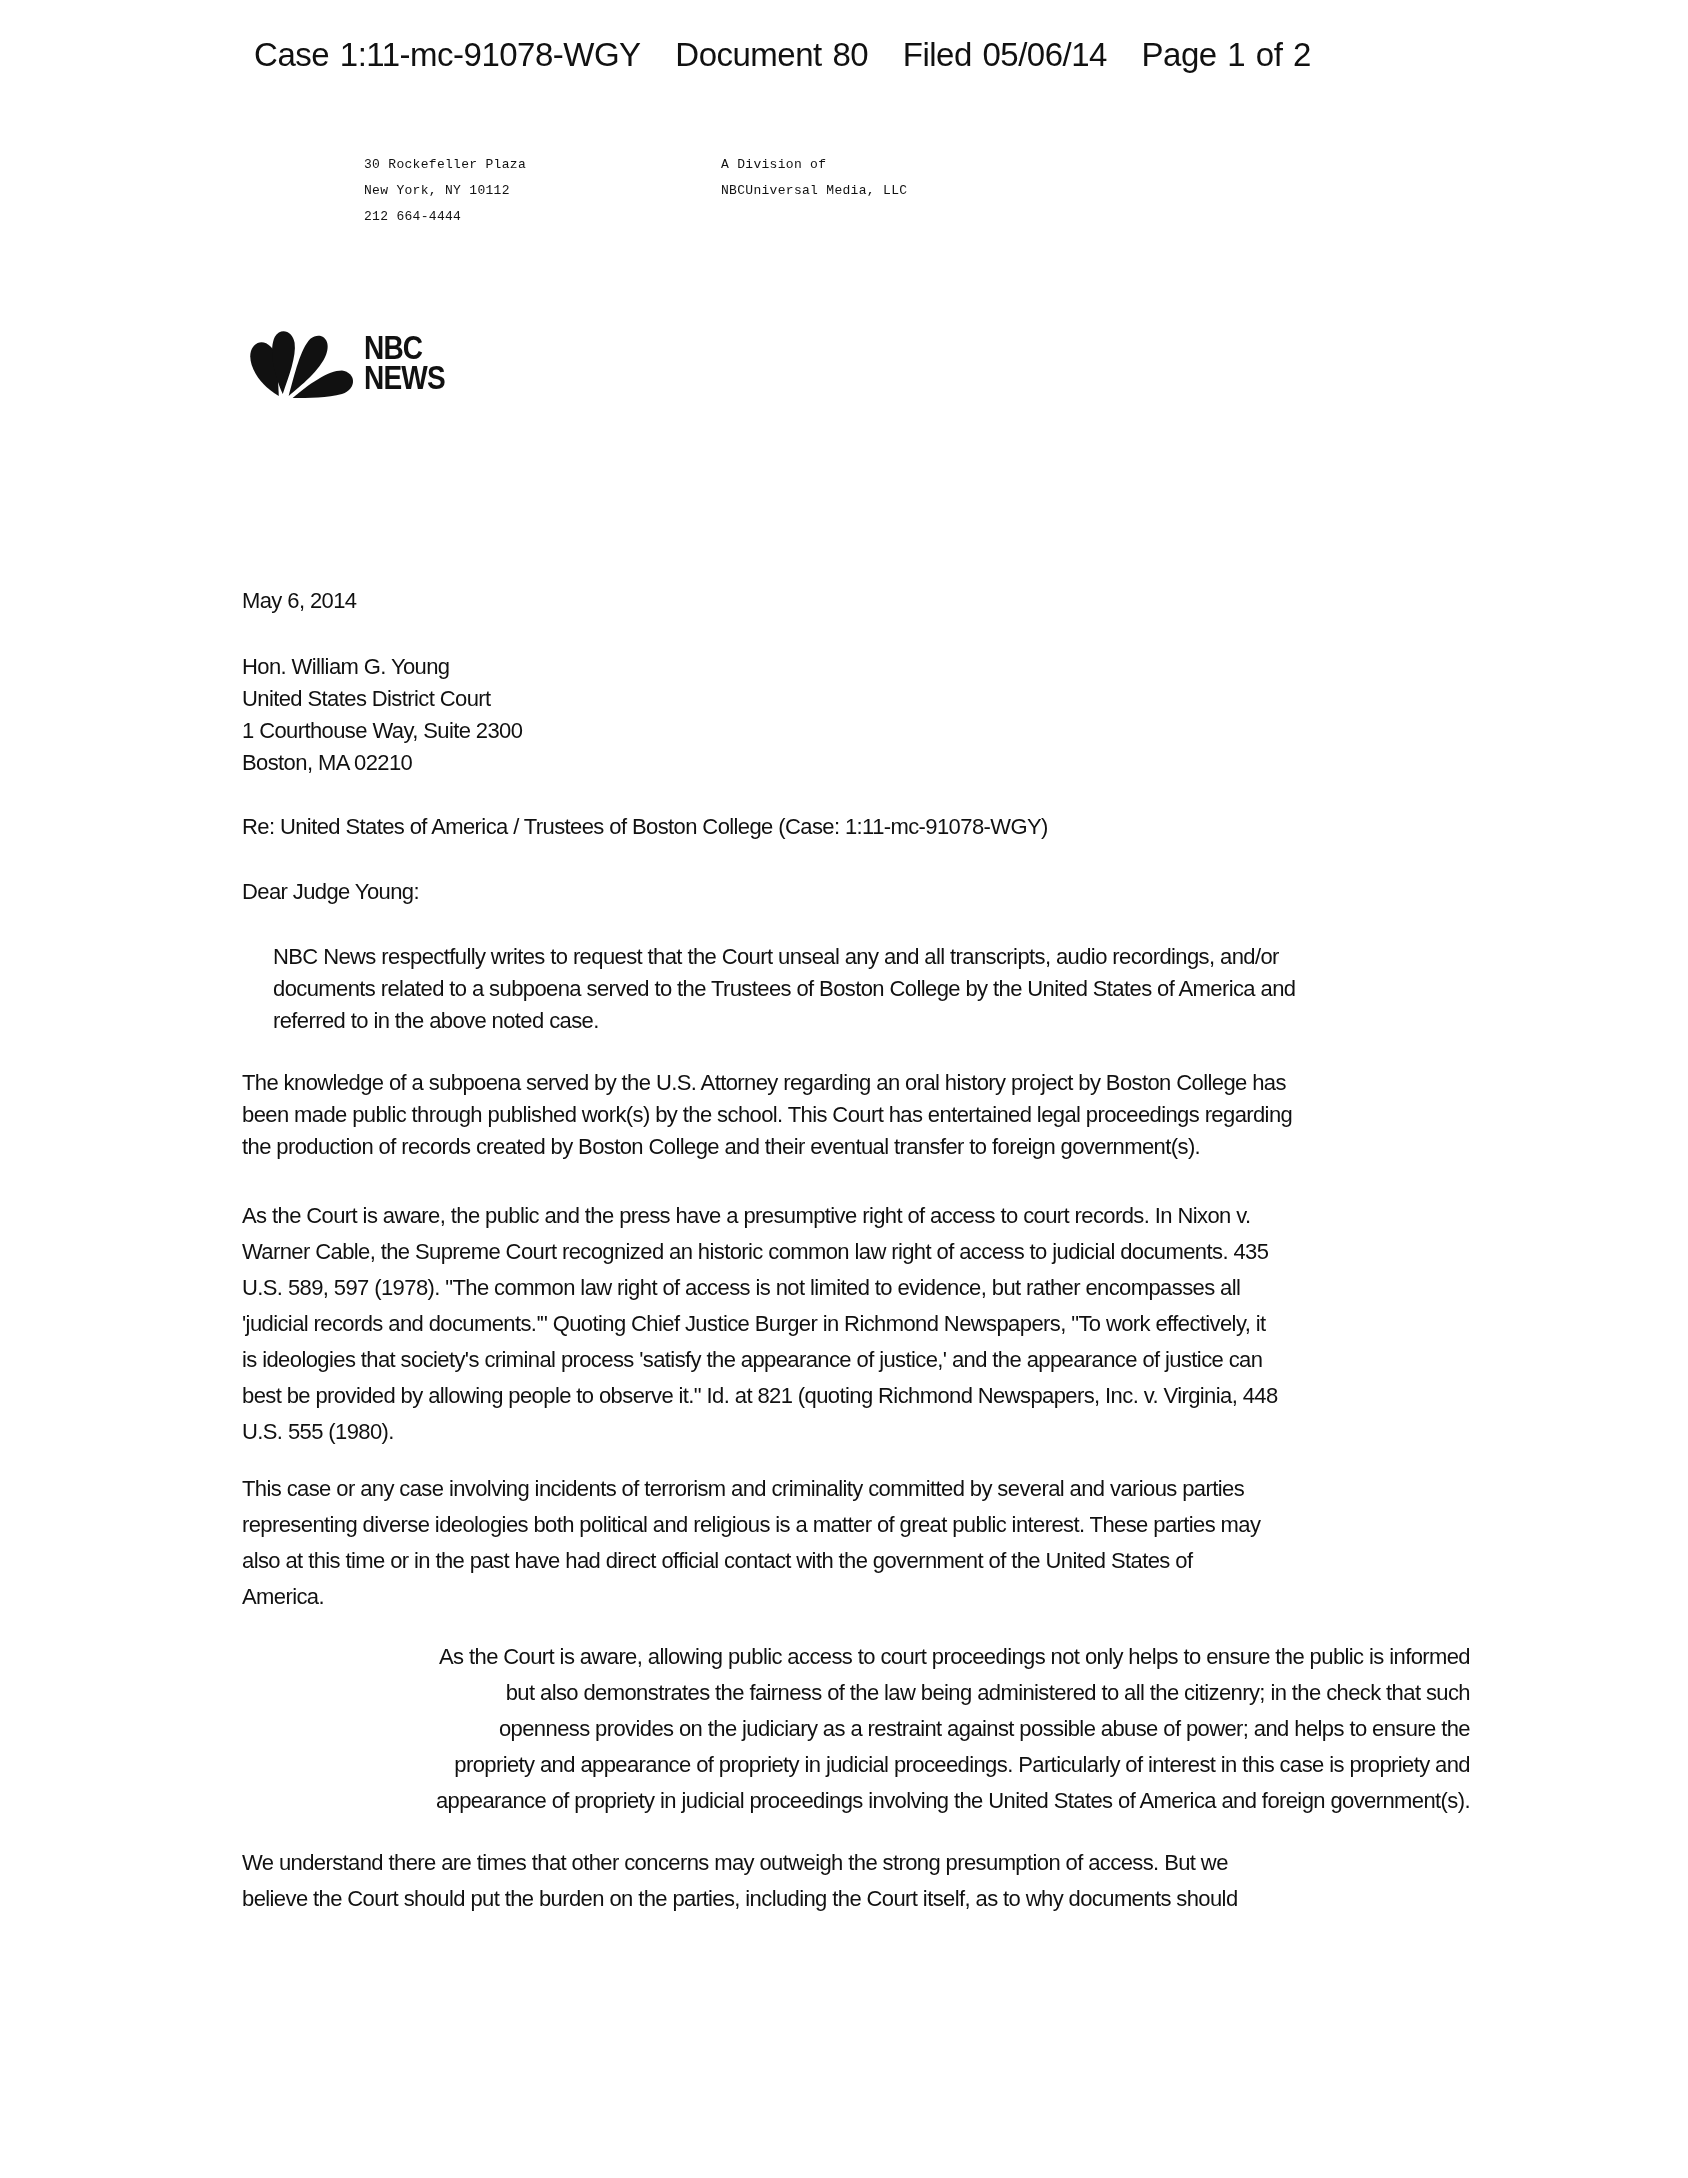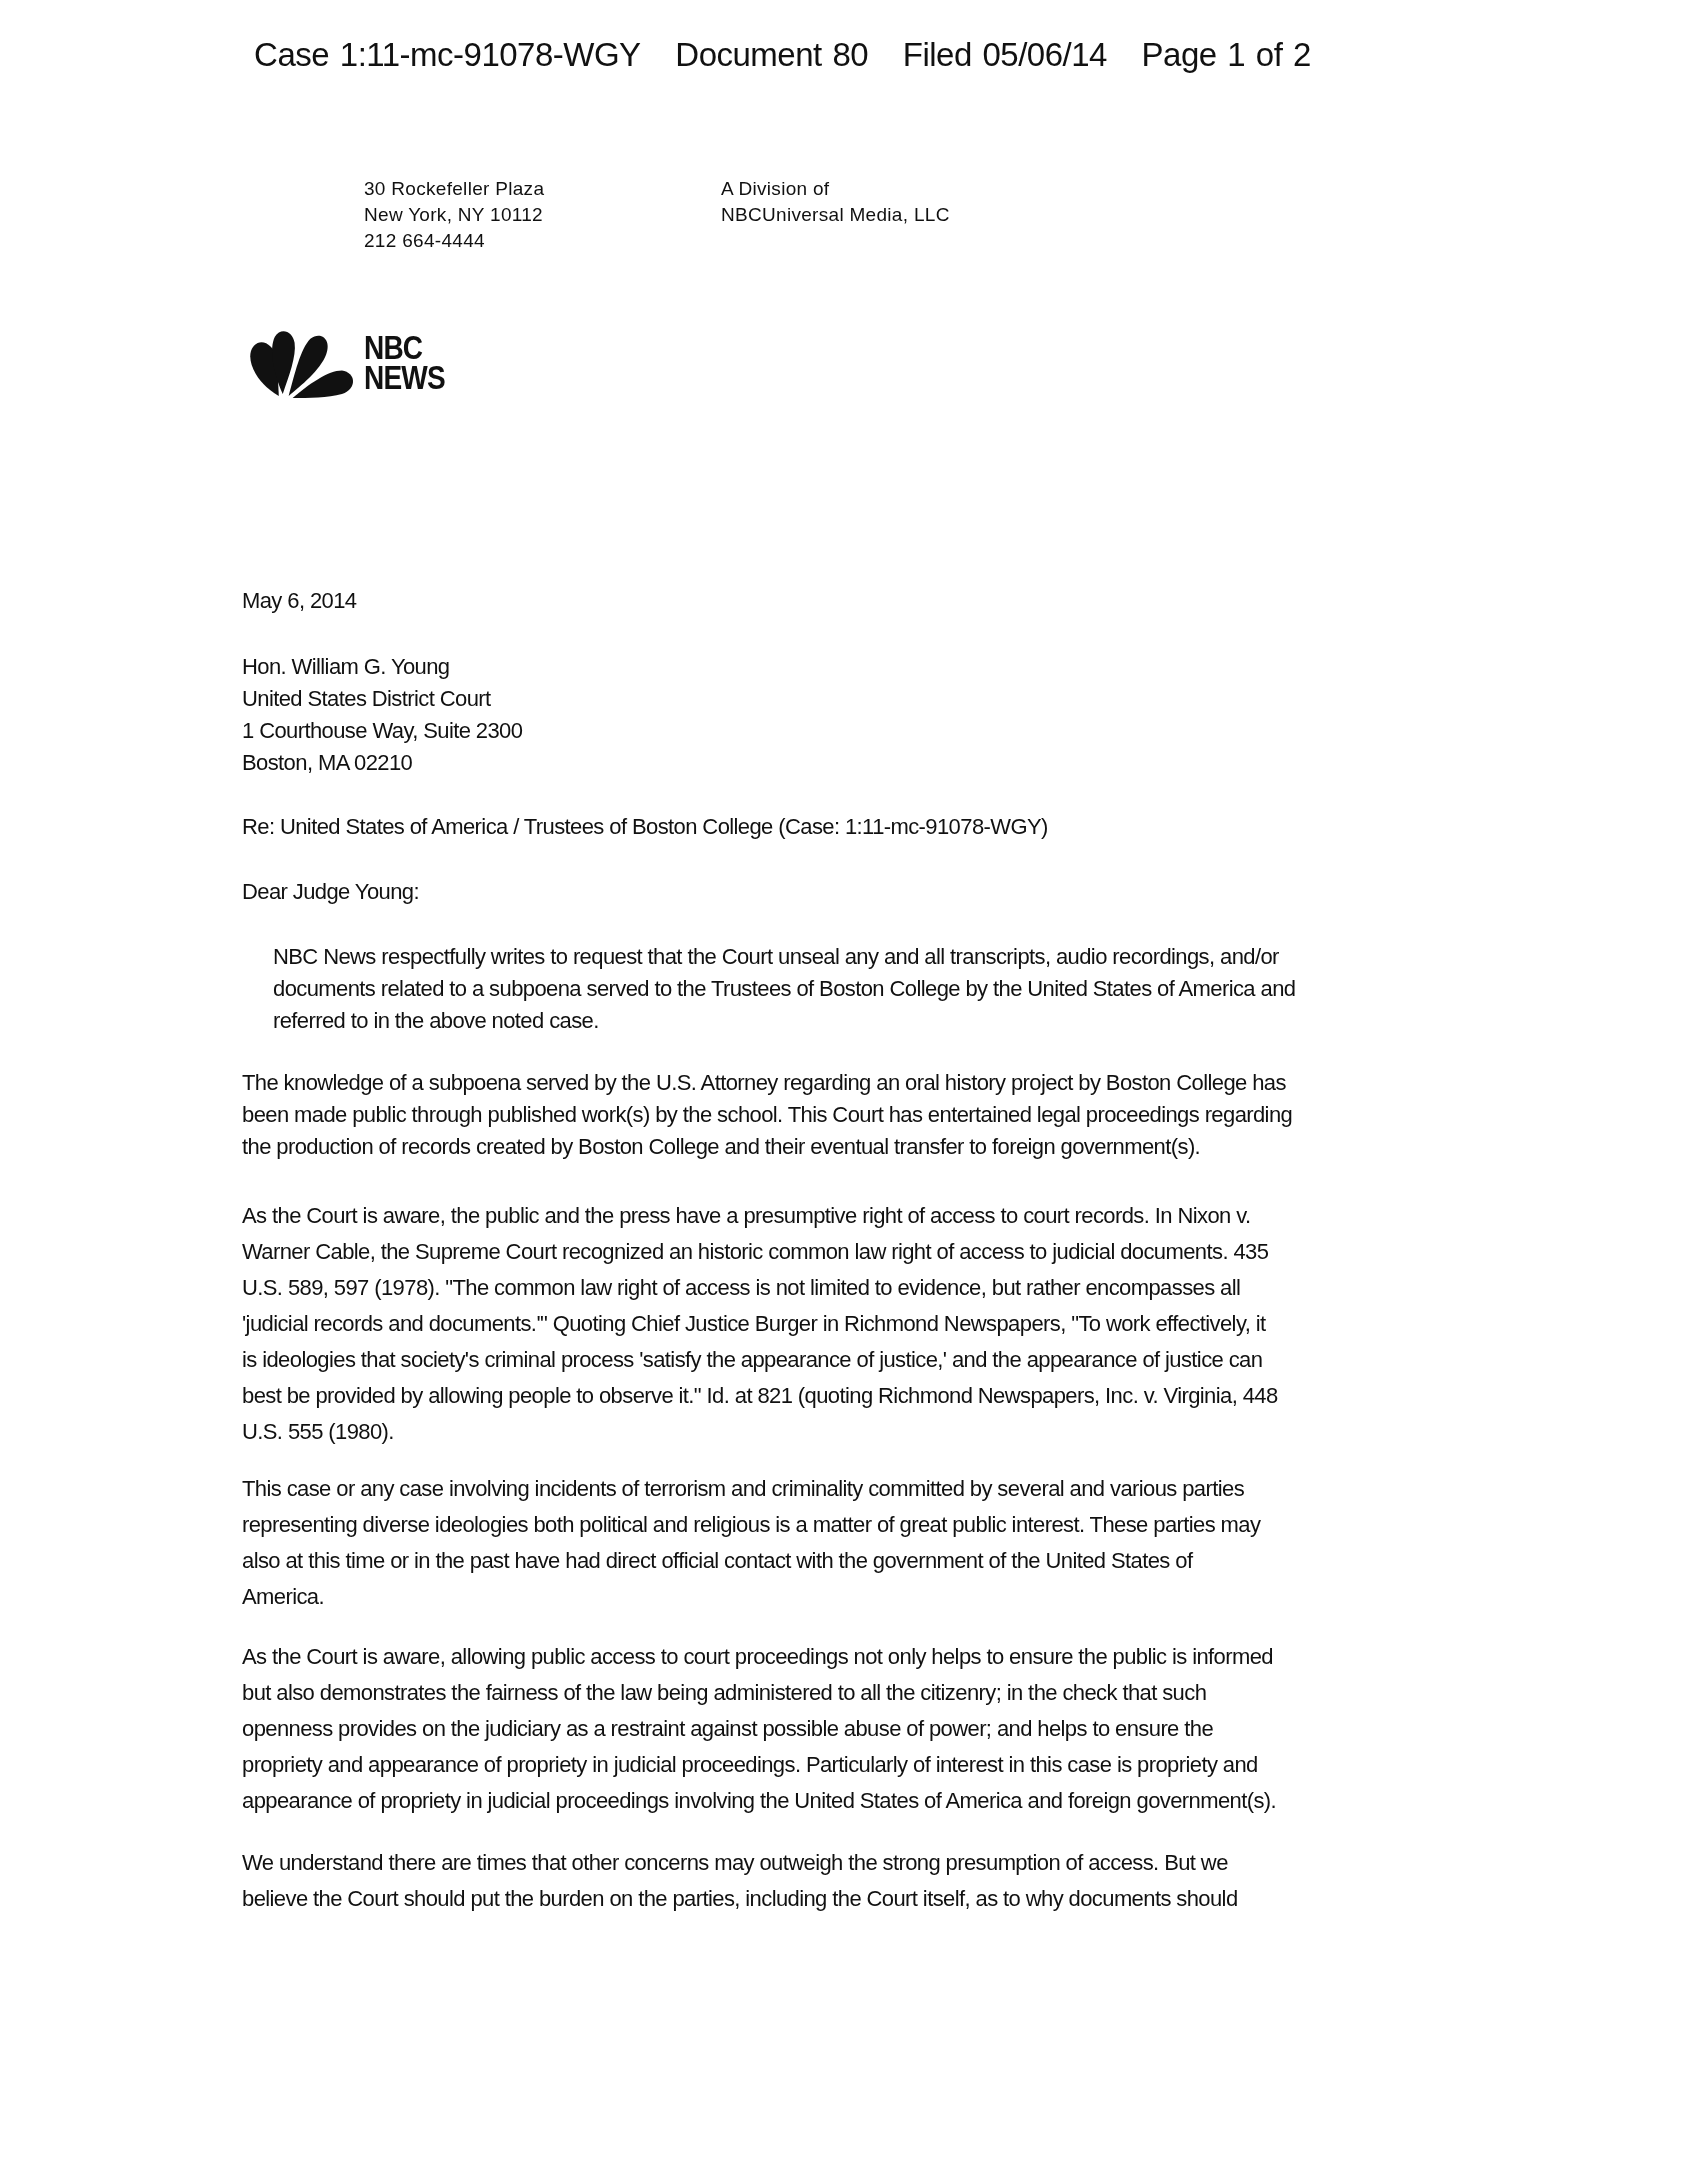--- a/index.html
+++ b/index.html
@@ -4,22 +4,22 @@
 <style>
   html, body { margin: 0; padding: 0; background: #ffffff; }
   body { width: 1689px; height: 2178px; position: relative; overflow: hidden; color: #111; }
   .case-header {
     position: absolute; top: 36px; left: 0; width: 1565px; text-align: center;
     font-family: "Liberation Sans", sans-serif; font-size: 33px; color: #111;
     letter-spacing: -0.5px; word-spacing: 2px;
   }
   .case-header span { margin: 0 12px; }
   .letterhead {
-    position: absolute; top: 176px; font-family: Liberation Sans, sans-serif;
-    font-size: 19px; line-height: 26px; color: #111; letter-spacing: 0.3px;
+    position: absolute; top: 152px; font-family: Liberation Mono, monospace;
+    font-size: 13px; line-height: 26px; color: #111; letter-spacing: 0.3px;
   }
   .lh-left { left: 364px; }
   .lh-right { left: 681px; margin-left: 40px; }
   .logo { position: absolute; top: 327px; left: 243px; display: flex; align-items: center; }
   .logo svg { display: block; }
   .logo-text {
     font-family: "Liberation Sans", sans-serif; font-weight: bold; font-size: 33px;
     line-height: 30px; margin-left: 4px; letter-spacing: -1px; transform: scaleX(0.85); transform-origin: left;
   }
   .letter {
@@ -30,21 +30,21 @@
   .line { white-space: nowrap; }
   .date { top: 588px; }
   .recipient { top: 651px; line-height: 32px; }
   .re { top: 814px; }
   .salutation { top: 879px; }
   .para { line-height: 32px; }
   .p1 { top: 941px; margin-left: 31px; }
   .p2 { top: 1067px; }
   .p3 { top: 1198px; line-height: 36px; }
   .p4 { top: 1471px; line-height: 36px; }
-  .p5 { top: 1639px; line-height: 36px; }
+  .p5 { top: 1639px; line-height: 36px; text-align: right; }
   .p6 { top: 1845px; line-height: 36px; }
 </style>
 </head>
 <body>
 
 <div class="case-header">
   <span>Case 1:11-mc-91078-WGY</span>
   <span>Document 80</span>
   <span>Filed 05/06/14</span>
   <span>Page 1 of 2</span>

